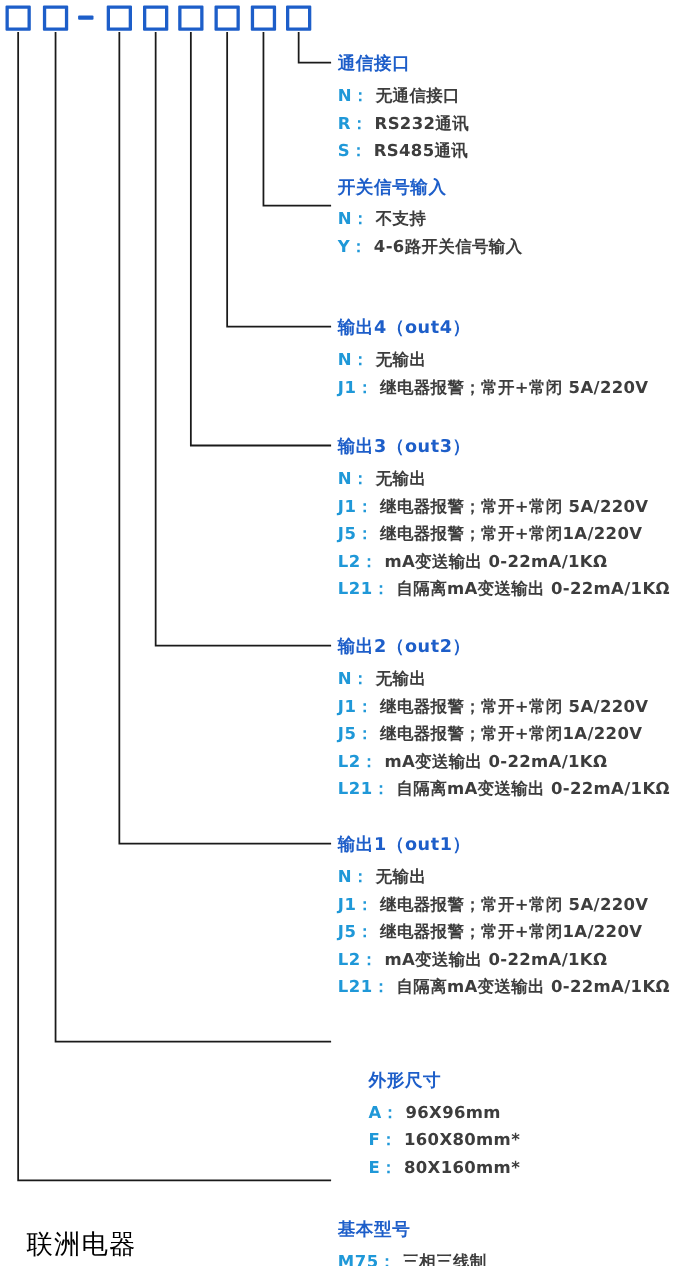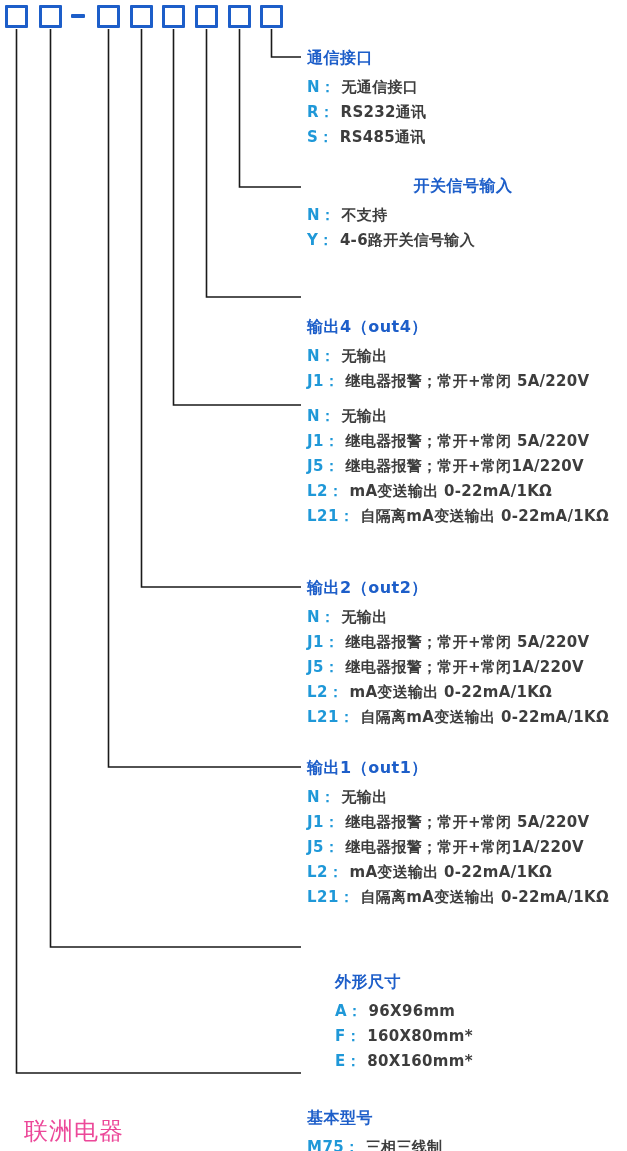--- a/index.html
+++ b/index.html
@@ -71,21 +71,21 @@
     letter-spacing: 0.3px;
     font-weight: bold;
   }
   
   #brand {
     position: absolute;
     left: 24px;
     top: 1115px;
     font-family: "DejaVu Serif", "Liberation Serif", serif;
     font-size: 24px;
-    color: #ec4899;
+    color: #000000;
     letter-spacing: 1px;
   }
 </style>
 </head>
 <body>
 
 <div id="canvas">
 
   <div id="code-row">
       <div class="code-box" style="left: 5px;"></div>
@@ -121,47 +121,48 @@
           <div class="option-row">
     <span class="option-code">R：</span>
     <span class="option-desc">RS232通讯</span>
   </div>
           <div class="option-row">
     <span class="option-code">S：</span>
     <span class="option-desc">RS485通讯</span>
   </div>
         </div>
   </div>
-      <div class="section" style="top: 176px; text-align: center;">
+      <div class="section" style="top: 160px;">
     <div class="section-title">开关信号输入</div>
     <div class="options">
           <div class="option-row">
     <span class="option-code">N：</span>
     <span class="option-desc">不支持</span>
   </div>
           <div class="option-row">
     <span class="option-code">Y：</span>
     <span class="option-desc">4-6路开关信号输入</span>
   </div>
         </div>
   </div>
-      <div class="section" style="top: 288px; margin-top: 29px;">
+      <div class="section" style="top: 288px;">
     <div class="section-title">输出4（out4）</div>
     <div class="options">
           <div class="option-row">
     <span class="option-code">N：</span>
     <span class="option-desc">无输出</span>
   </div>
           <div class="option-row">
     <span class="option-code">J1：</span>
     <span class="option-desc">继电器报警；常开+常闭 5A/220V</span>
   </div>
         </div>
   </div>
       <div class="section" style="top: 396px;">
+    <div class="section-title">输出3（out3）</div>
     <div class="options">
           <div class="option-row">
     <span class="option-code">N：</span>
     <span class="option-desc">无输出</span>
   </div>
           <div class="option-row">
     <span class="option-code">J1：</span>
     <span class="option-desc">继电器报警；常开+常闭 5A/220V</span>
   </div>
           <div class="option-row">

